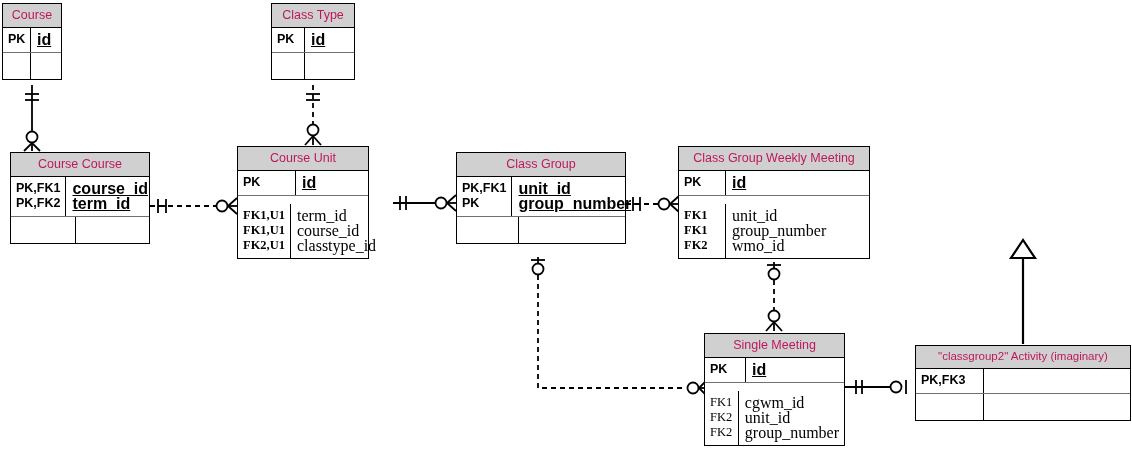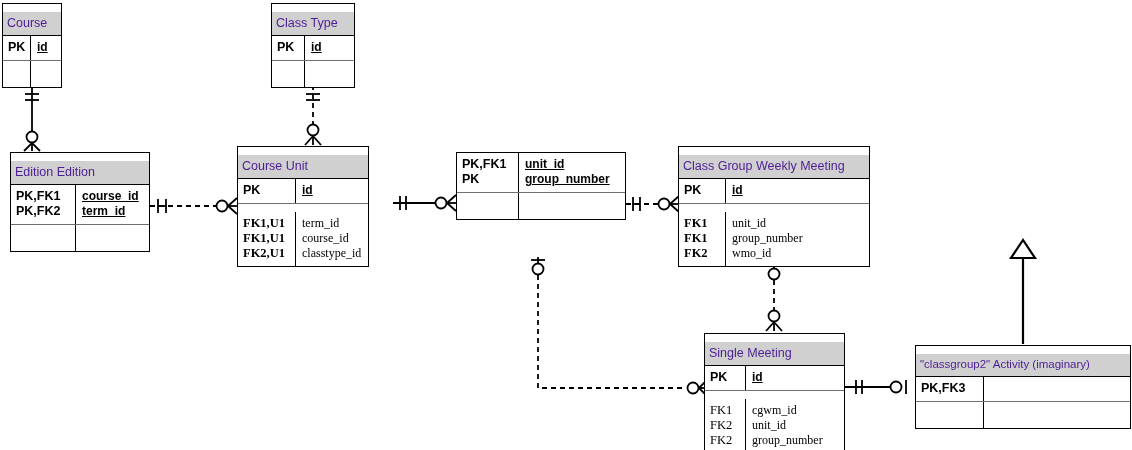--- a/index.html
+++ b/index.html
@@ -30,28 +30,27 @@
   .entity {
     position: absolute;
     box-sizing: border-box;
     border: 1.6px solid #000000;
     background: #ffffff;
     z-index: 5;
   }
   .ent-title {
     background: #d0d0d0;
     border-bottom: 1.6px solid #000000;
-    text-align: left;
+    text-align: center;
     font-size: 12.5px;
-    color: #4c1d95;
+    color: #be185d;
     line-height: 1;
     padding: 5px 4px 5px 4px;
     white-space: nowrap;
     overflow: hidden;
-    margin-top: 8px;
   }
   .ent-title.small {
     font-size: 11.5px;
   }
   .ent-section {
     display: flex;
     box-sizing: border-box;
   }
   .ent-section.divider {
     border-top: 1.6px solid #707070;
@@ -62,21 +61,21 @@
     border-right: 1.3px solid #000000;
     padding: 4px 5px 5px 5px;
     font-size: 12.5px;
     font-weight: bold;
     line-height: 15px;
     white-space: nowrap;
   }
   .col-attr {
     box-sizing: border-box;
     padding: 4px 5px 5px 6px;
-    font-size: 12px;
+    font-size: 16px;
     line-height: 15px;
     white-space: nowrap;
     flex: 1 1 auto;
   }
   .col-attr.pk span {
     text-decoration: underline;
     font-weight: bold;
   }
   .col-key.light {
     font-weight: normal;
@@ -197,21 +196,21 @@
       <div class="col-key" style="width:33px;">PK</div>
       <div class="col-attr pk"><span>id</span></div>
     </div>
     <div class="ent-section divider">
       <div class="col-key empty-row" style="width:33px;"></div>
       <div class="col-attr empty-row"></div>
     </div>
   </div>
 
   <div class="entity" style="left:10px; top:152px; width:140px;">
-    <div class="ent-title">Edition Edition</div>
+    <div class="ent-title">Course Course</div>
     <div class="ent-section">
       <div class="col-key" style="width:65px;">
         <span class="attr-line">PK,FK1</span>
         <span class="attr-line">PK,FK2</span>
       </div>
       <div class="col-attr pk">
         <span class="attr-line">course_id</span>
         <span class="attr-line">term_id</span>
       </div>
     </div>
@@ -235,20 +234,21 @@
       </div>
       <div class="col-attr">
         <span class="attr-line">term_id</span>
         <span class="attr-line">course_id</span>
         <span class="attr-line">classtype_id</span>
       </div>
     </div>
   </div>
 
   <div class="entity" style="left:456px; top:152px; width:170px;">
+    <div class="ent-title">Class Group</div>
     <div class="ent-section">
       <div class="col-key" style="width:62px;">
         <span class="attr-line">PK,FK1</span>
         <span class="attr-line">PK</span>
       </div>
       <div class="col-attr pk">
         <span class="attr-line">unit_id</span>
         <span class="attr-line">group_number</span>
       </div>
     </div>

